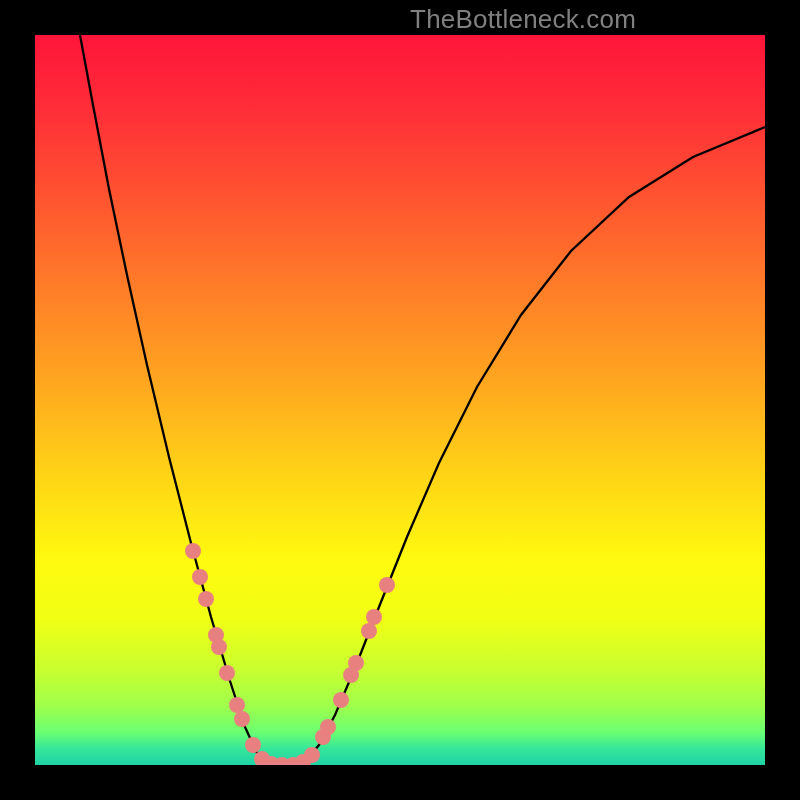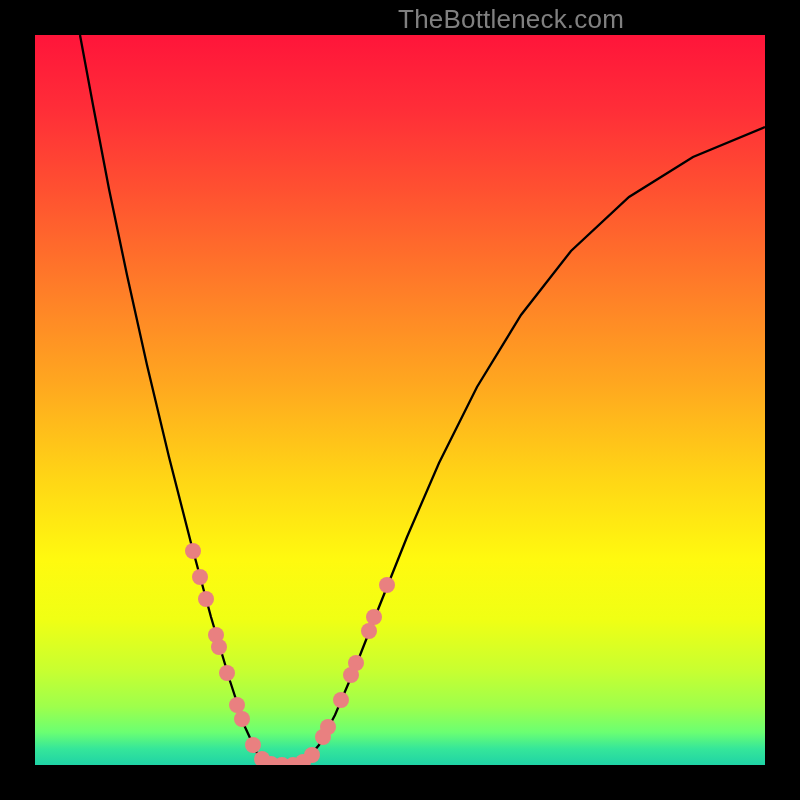--- a/index.html
+++ b/index.html
@@ -8,20 +8,21 @@
     width: 800px;
     height: 800px;
     background: #000;
     overflow: hidden;
   }
   .container {
     position: relative;
     width: 636px;
     height: 800px;
     background: #000;
+    padding-left: 12px;
   }
   .watermark {
     position: absolute;
     top: 4px;
     right: 12px;
     font-family: Arial, Helvetica, sans-serif;
     font-size: 26px;
     color: #808080;
     font-weight: 500;
     z-index: 10;

